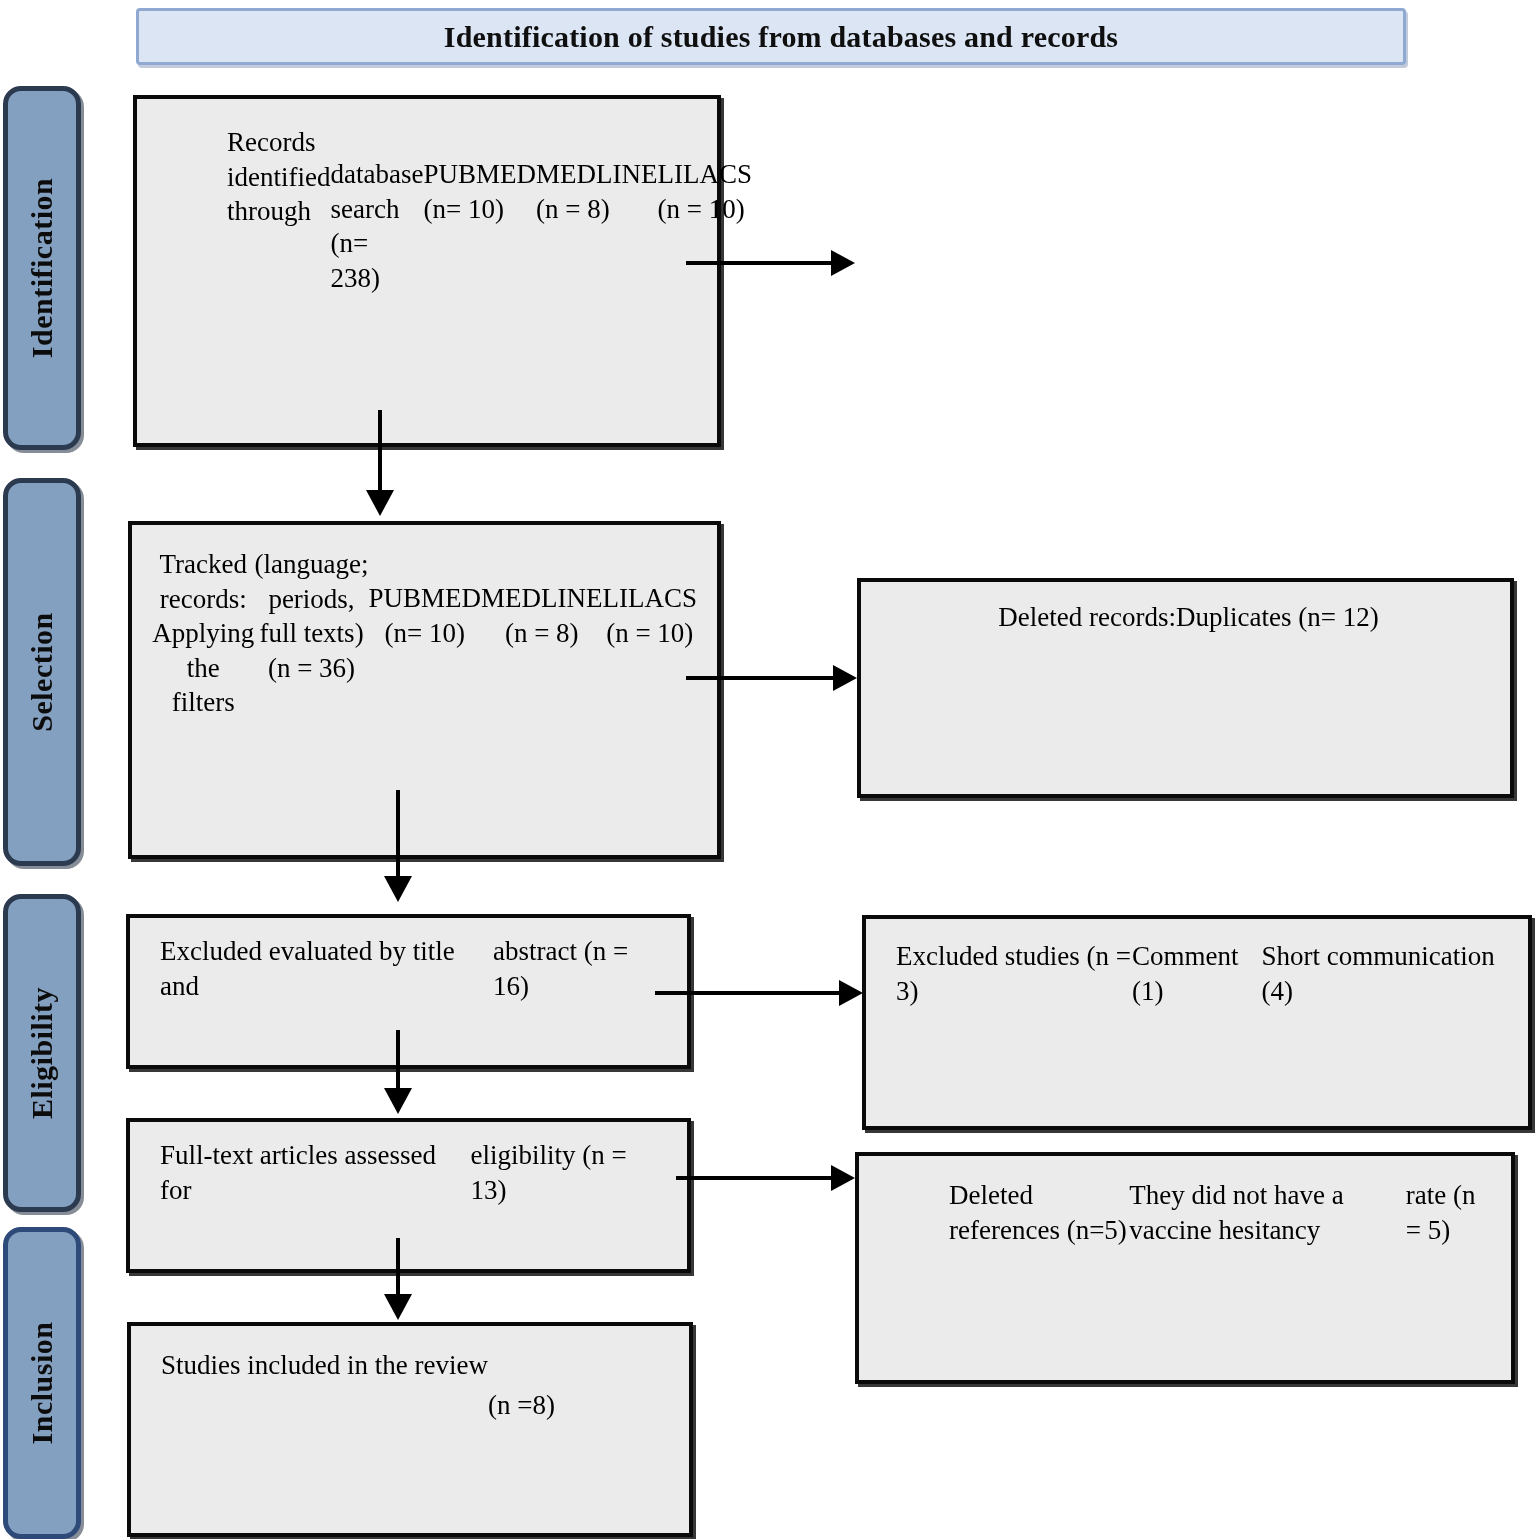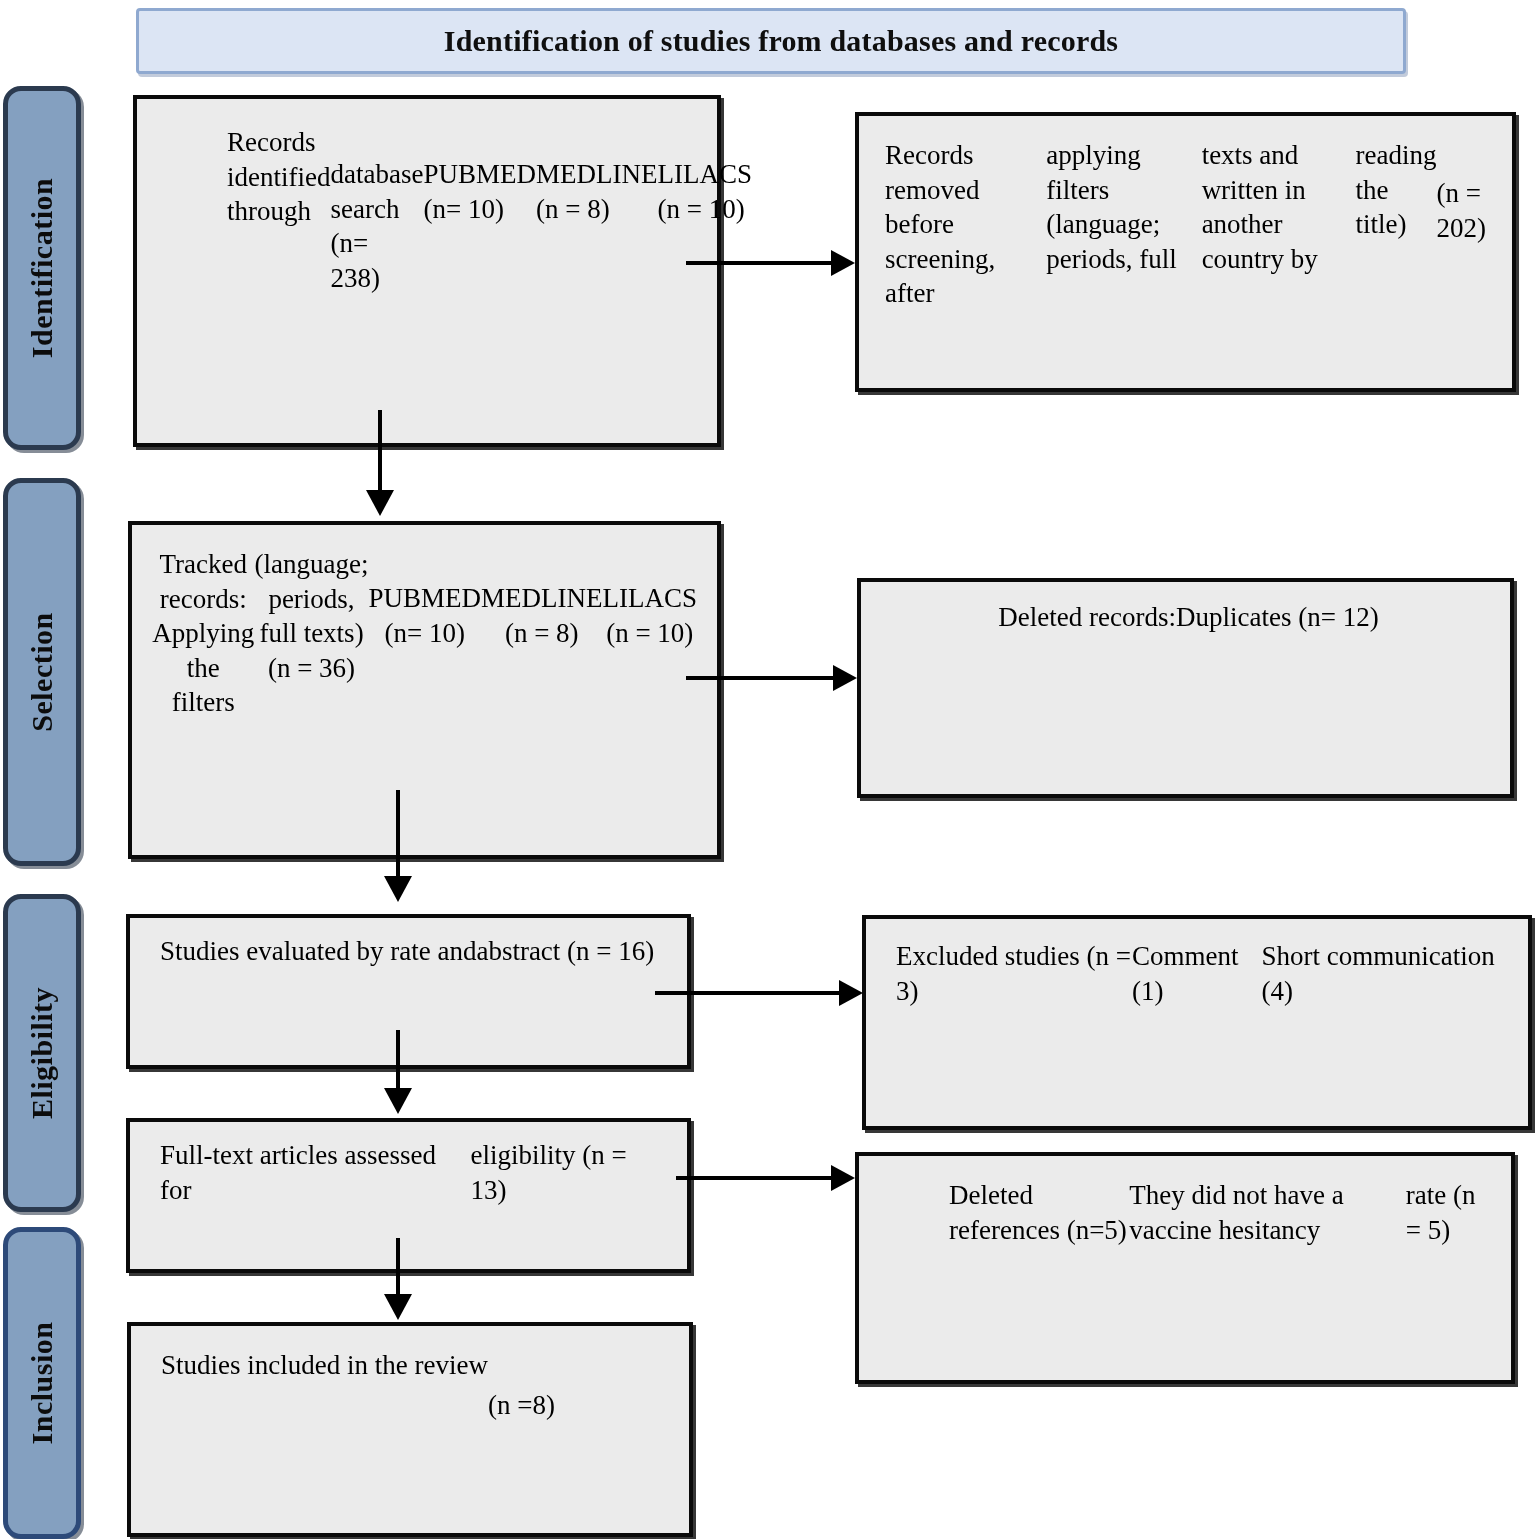--- a/index.html
+++ b/index.html
@@ -18,21 +18,21 @@
     background: #ffffff;
     overflow: hidden;
   }
 
   
   .title-banner {
     position: absolute;
     left: 136px;
     top: 8px;
     width: 1270px;
-    height: 66px;
+    height: 57px;
     background: #dce5f4;
     border: 3px solid #8fa9d0;
     border-radius: 4px;
     box-sizing: border-box;
     display: flex;
     align-items: center;
     justify-content: center;
     box-shadow: 2px 3px 0 rgba(120,140,175,0.45);
     padding-left: 20px;
   }
@@ -170,50 +170,41 @@
   <div class="node" id="node-identified">
     <div class="inner">
       <p>Records identified through</p>
       <p>database search (n= 238)</p>
       <p>PUBMED (n= 10)</p>
       <p>MEDLINE (n = 8)</p>
       <p>LILACS (n = 10)</p>
     </div>
   </div>
 
-  <div class="node" id="node-removed">
-    <div class="inner">
-      <p>Records removed before screening, after</p>
-      <p>applying filters (language; periods, full</p>
-      <p>texts and written in another country by</p>
-      <p>reading the title)</p>
-      <p class="tail">(n = 202)</p>
-    </div>
-  </div>
 
   <div class="node" id="node-tracked">
     <div class="inner">
       <p>Tracked records: Applying the filters</p>
       <p>(language; periods, full texts) (n = 36)</p>
       <p class="sub">PUBMED (n= 10)</p>
       <p class="sub">MEDLINE (n = 8)</p>
       <p class="sub">LILACS (n = 10)</p>
     </div>
   </div>
 
   <div class="node" id="node-deleted">
     <div class="inner">
       <p>Deleted records:</p>
       <p>Duplicates (n= 12)</p>
     </div>
   </div>
 
   <div class="node" id="node-evaluated">
     <div class="inner">
-      <p>Studies evaluated by rate and</p>
+      <p>Excluded evaluated by title and</p>
       <p>abstract (n = 16)</p>
     </div>
   </div>
 
   <div class="node" id="node-excluded">
     <div class="inner">
       <p>Excluded studies (n = 3)</p>
       <p>Comment (1)</p>
       <p>Short communication (4)</p>
     </div>

